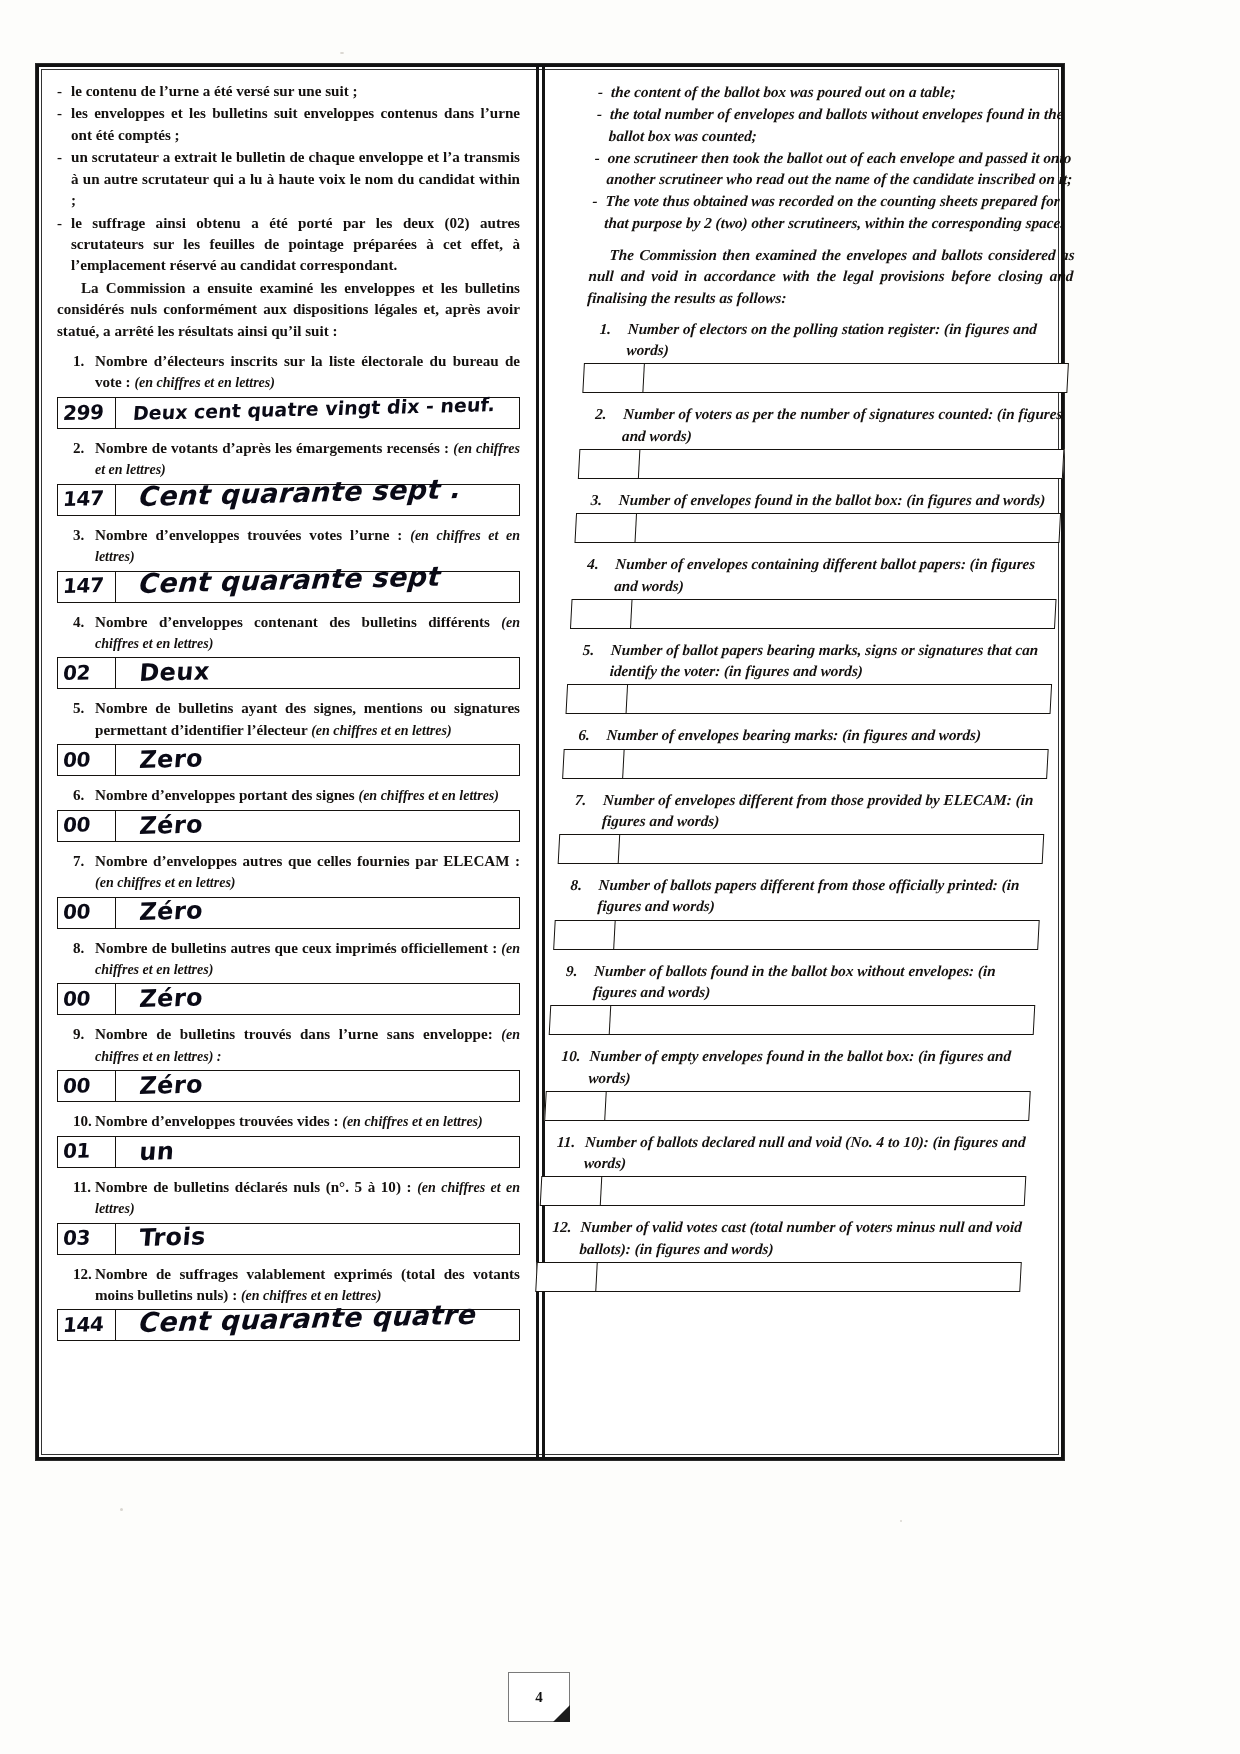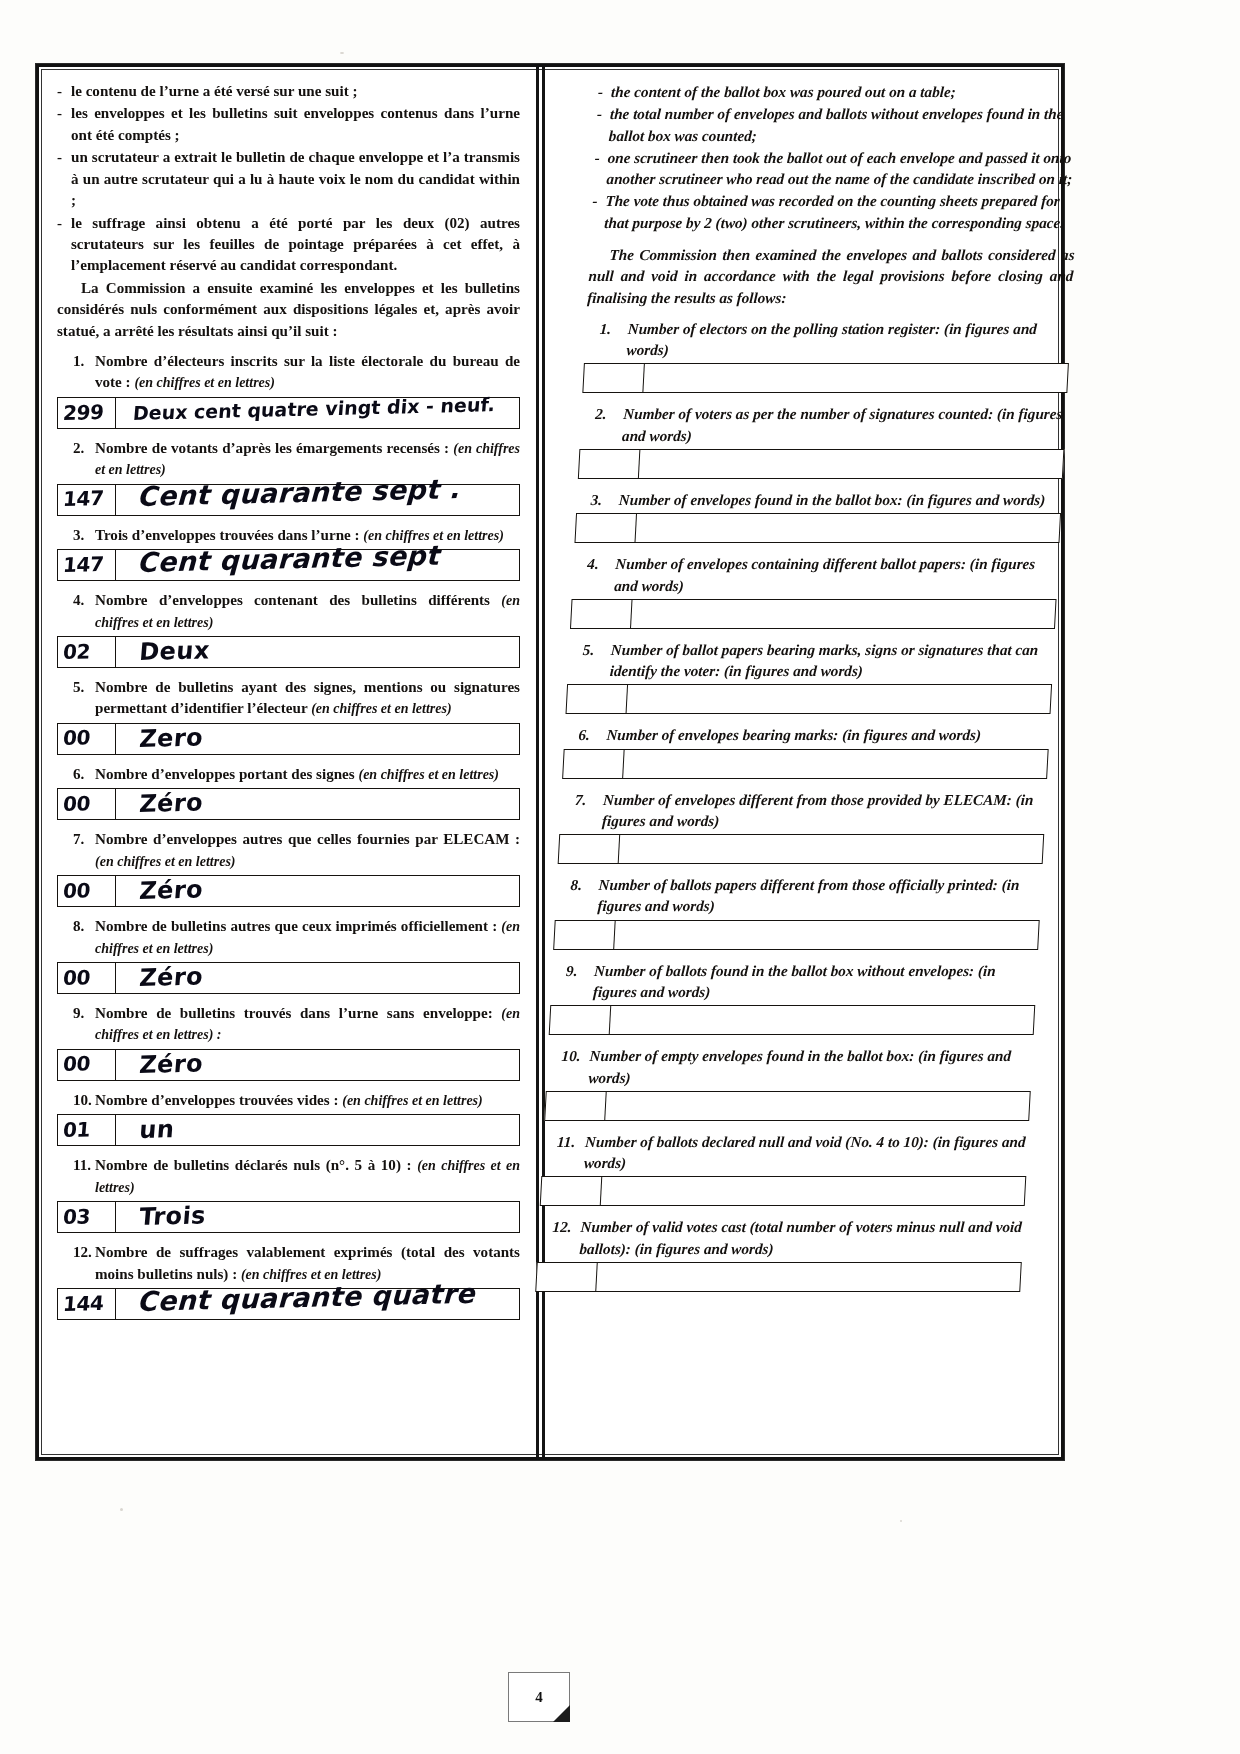--- a/index.html
+++ b/index.html
@@ -221,21 +221,21 @@
         <div class="ans-fig">
             <span class="hw hw-fig">147</span>
           </div>
         <div class="ans-words">
             <span class="hw hw-words cursive">Cent quarante sept .</span>
           </div>
       </div>
 
       <div class="fr-item">
         <span class="fr-num">3.</span>
-        <span class="fr-text"><span>Trois d’enveloppes trouvées dans l’urne : </span><span class="ital">(en chiffres et en lettres)</span></span>
+        <span class="fr-text"><span>Nombre d’enveloppes trouvées votes l’urne : </span><span class="ital">(en chiffres et en lettres)</span></span>
       </div>
       <div class="ansrow">
         <div class="ans-fig">
             <span class="hw hw-fig">147</span>
           </div>
         <div class="ans-words">
             <span class="hw hw-words cursive">Cent quarante sept</span>
           </div>
       </div>
 

